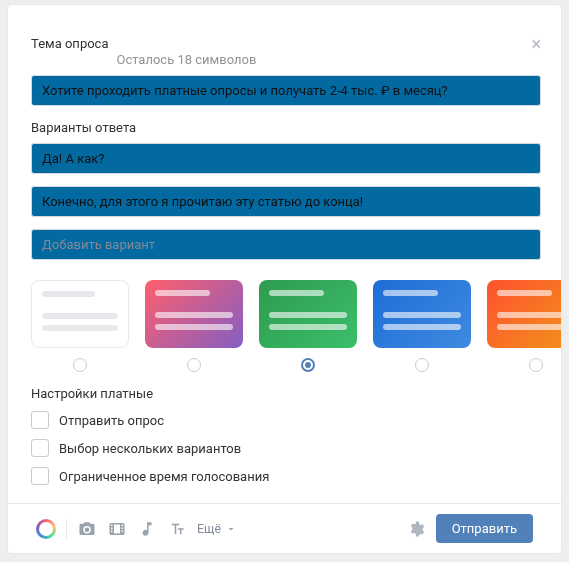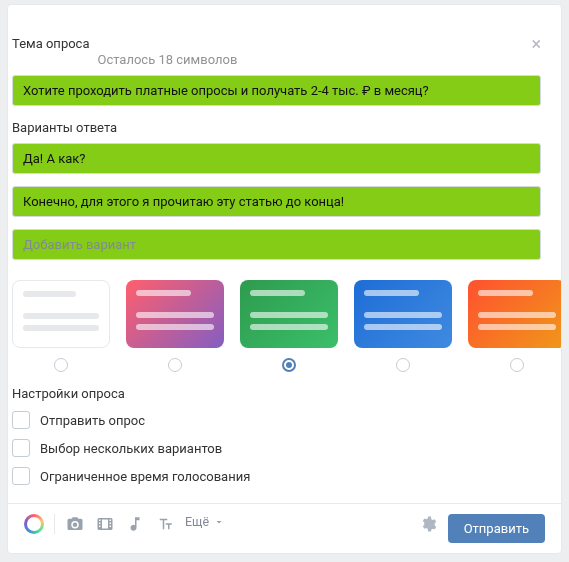--- a/index.html
+++ b/index.html
@@ -12,21 +12,21 @@
   }
   .panel {
     background: #fff;
     border: 1px solid #e7e8ec;
     border-radius: 4px;
     width: 553px;
     margin: 4px auto 6px auto;
     padding-bottom: 0;
   }
   .pad {
-    padding: 15px 20px 4px 4px;
+    padding: 15px 20px 4px 23px;
   }
   .row-label {
     display: flex;
     align-items: center;
     margin-bottom: 8px;
     color: #333;
     font-size: 13px;
   }
   .row-label .title {
     font-weight: 400;
@@ -45,21 +45,21 @@
     line-height: 1;
   }
   .text-input {
     box-sizing: border-box;
     width: 100%;
     border: 1px solid #d3d9de;
     border-radius: 3px;
     padding: 7px 10px;
     font: inherit;
     color: #111;
-    background: #84cc16;
+    background: #0369a1;
     outline: none;
   }
   .text-input::placeholder { color: #828a99; }
   .section-gap { height: 14px; }
   .answers .text-input { margin-bottom: 12px; }
 
   .bg-section { margin-top: 4px; }
   .bg-scroll {
     display: flex;
     gap: 16px;
@@ -132,23 +132,23 @@
     width: 16px; height: 16px;
     border: 1px solid #c5ccd3;
     border-radius: 3px;
     background: #fff;
     cursor: pointer;
   }
 
   .footer {
     border-top: 1px solid #e7e8ec;
     margin-top: 4px;
-    padding: 10px 16px;
-    display: flex;
-    align-items: flex-start;
+    padding: 10px 28px;
+    display: flex;
+    align-items: center;
     gap: 10px;
   }
   .circle-ico {
     width: 20px; height: 20px; border-radius: 50%;
     background: conic-gradient(#ff5f6d, #ffc371, #47e495, #3f8ae0, #845ec2, #ff5f6d);
     display:inline-block;
     position: relative;
   }
   .circle-ico::after{
     content:"";
@@ -262,21 +262,21 @@
               <div class="l2"></div>
           </div>
           <div class="radio-dot"></div>
         </div>
 
       </div>
     </div>
 
     <div class="settings">
       <div class="row-label">
-        <span class="title">Настройки опроса</span>
+        <span class="title">Настройки платные</span>
       </div>
       <label class="check-row">
         <span class="chk"></span>
         <span>Отправить опрос</span>
       </label>
       <label class="check-row">
         <span class="chk"></span>
         <span>Выбор нескольких вариантов</span>
       </label>
       <label class="check-row">

